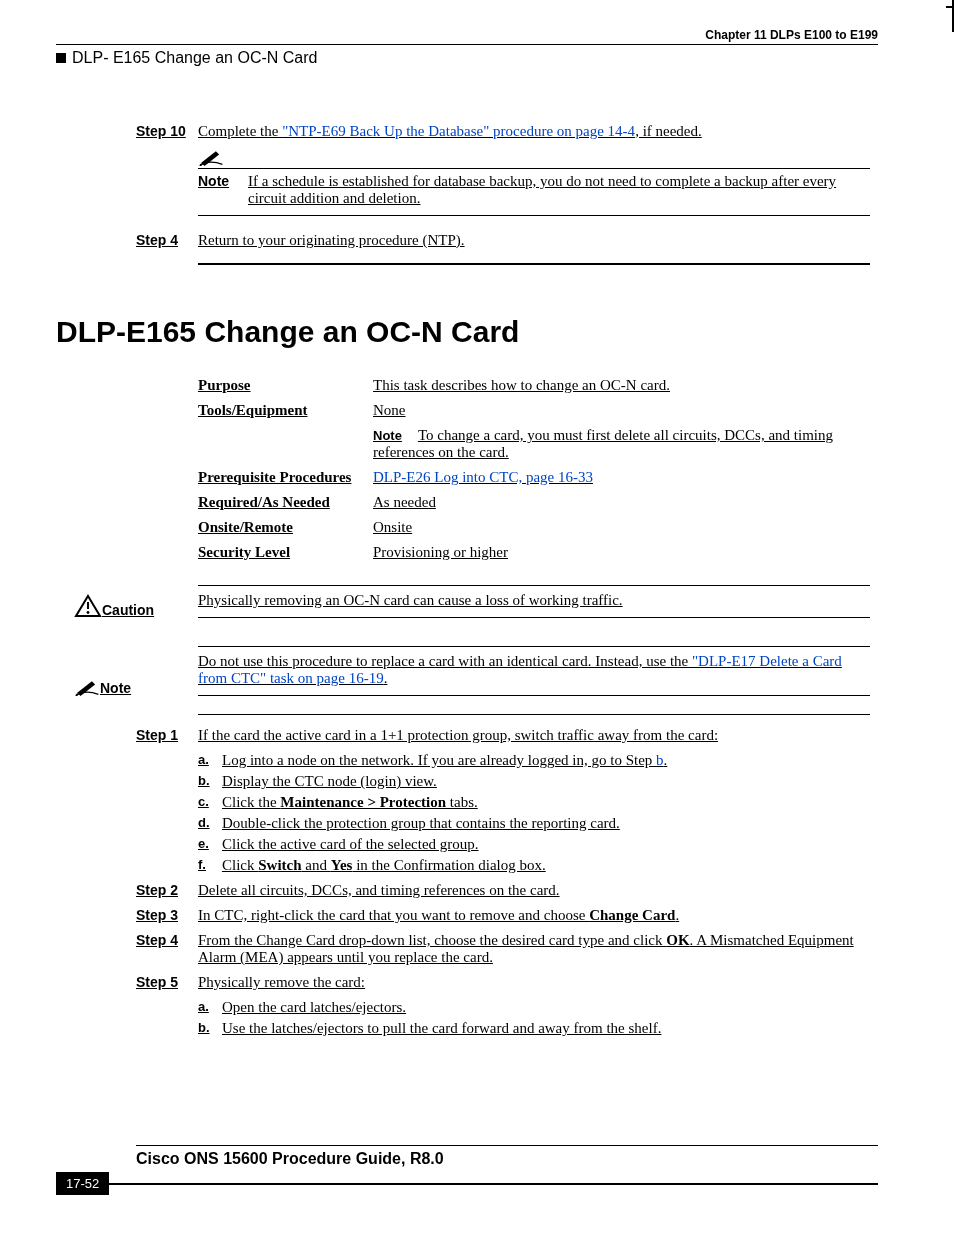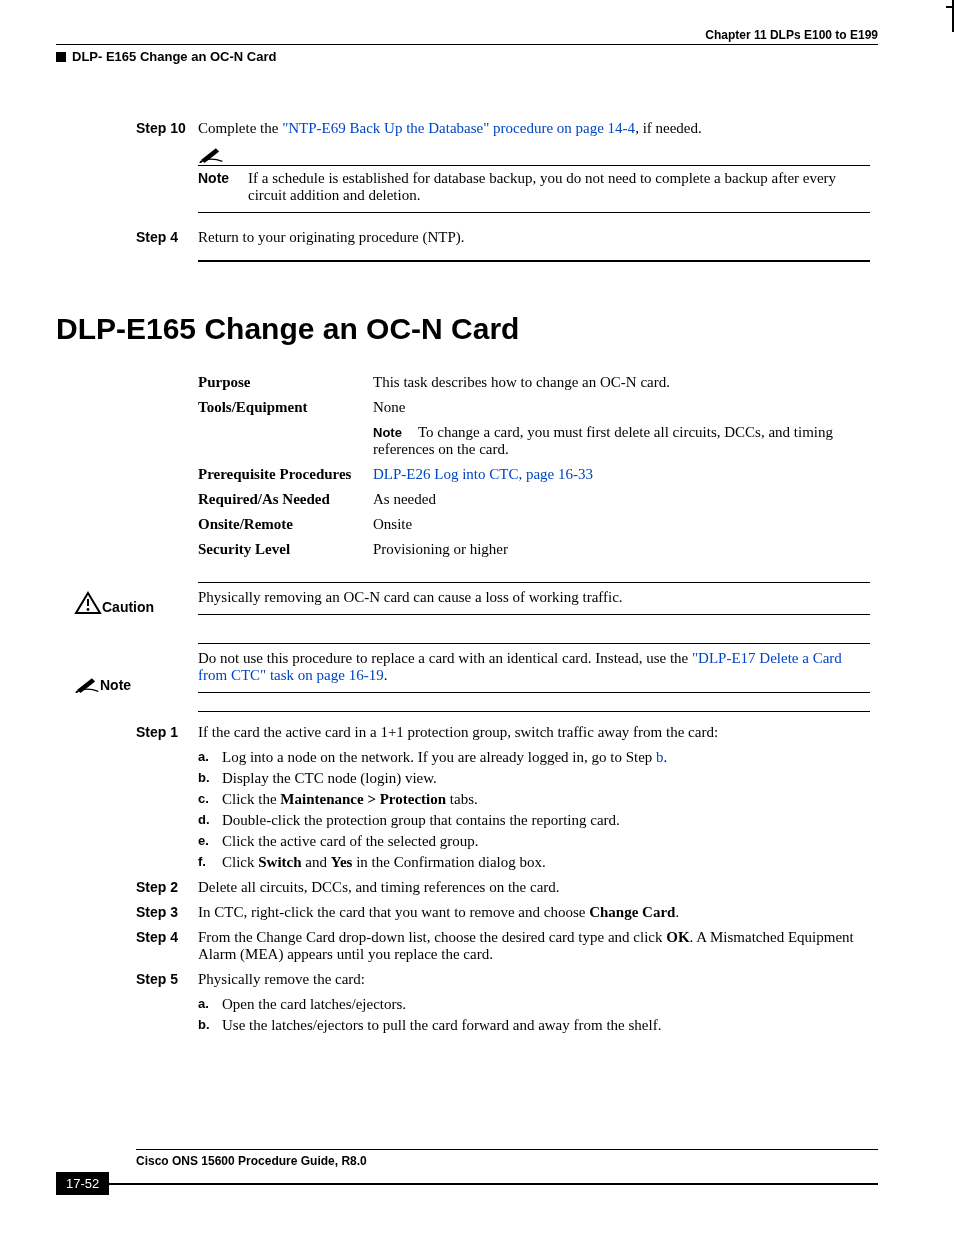--- a/index.html
+++ b/index.html
@@ -35,25 +35,25 @@
     margin-top: 4px;
   }
   .black-box {
     width: 10px;
     height: 10px;
     background: #000;
     margin-right: 6px;
   }
   .section-label {
     font-family: Arial, Helvetica, sans-serif;
-    font-size: 13px;
-    font-weight: bold;
+    font-size: 16px;
+    font-weight: normal;
   }
   .blue-link { color: #0045c4; }
-  .content { margin-left: 80px; margin-right: 8px; }
+  .content { margin-left: 80px; margin-right: 8px; text-decoration: underline; }
   .stepline { display: flex; margin: 8px 0; }
   .stepnum {
     width: 62px;
     flex-shrink: 0;
     font-family: Arial, Helvetica, sans-serif;
     font-weight: bold;
     font-size: 14px;
   }
   .steptext { flex: 1; padding-right: 4px; }
   .note-block { margin-top: 8px; }
@@ -104,21 +104,21 @@
     width: 24px; flex-shrink: 0;
     font-family: Arial, Helvetica, sans-serif;
     font-weight: bold; font-size: 13px;
   }
   .footer {
     position: absolute; bottom: 40px; left: 56px; right: 76px;
   }
   .footer-line1 {
     border-top: 1px solid #000;
     font-family: Arial, Helvetica, sans-serif;
-    font-size: 12px; font-weight: bold;
+    font-size: 16px; font-weight: bold;
     padding-top: 4px; margin-left: 80px;
   }
   .footer-line2 { display: flex; align-items: center; margin-top: 4px; }
   .page-badge {
     background: #000; color: #fff;
     font-family: Arial, Helvetica, sans-serif;
     font-weight: normal; font-size: 13px;
     padding: 4px 10px;
   }
   .footer-rule { flex: 1; border-top: 2px solid #000; margin-left: 0; }

